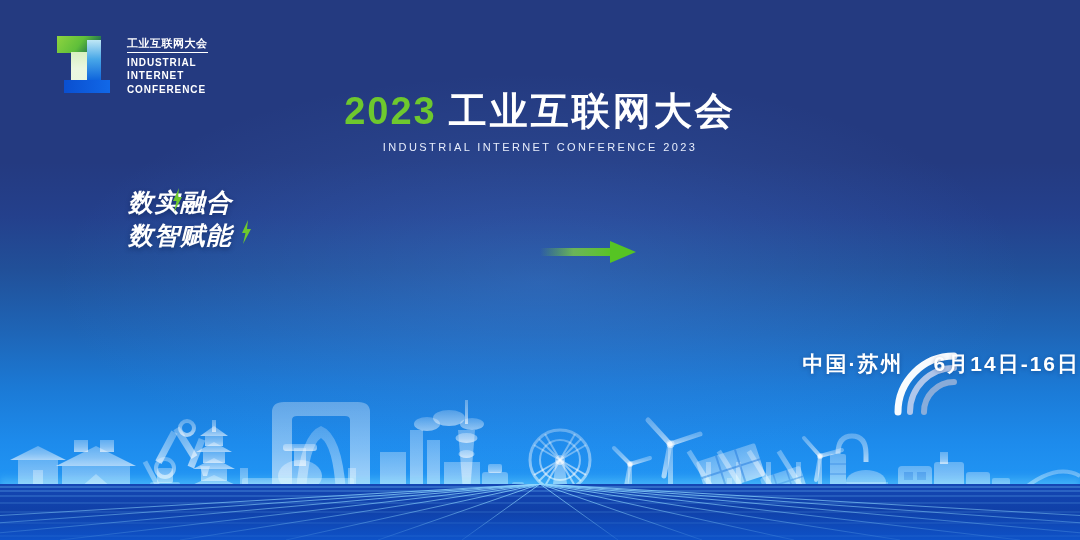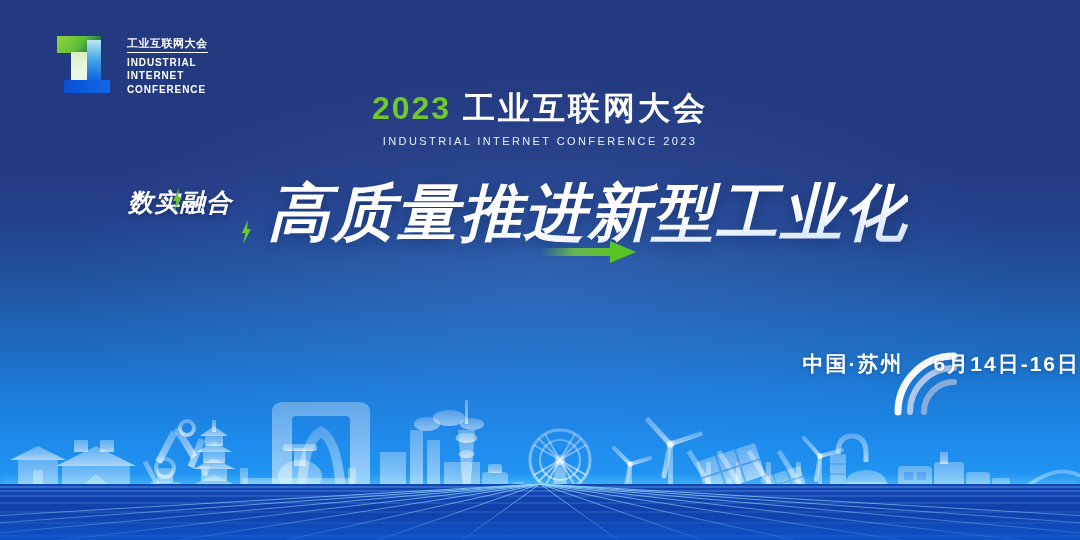--- a/index.html
+++ b/index.html
@@ -26,21 +26,21 @@
   .logo-mark { width:62px; height:66px; flex:0 0 auto; }
   .logo-text { padding-top:3px; }
   .logo-cn {
     font-size:11px; font-weight:bold; color:#ffffff; letter-spacing:.5px;
     border-bottom:1.5px solid #ffffff; padding-bottom:2px; display:inline-block; line-height:1.2;
   }
   .logo-en { font-size:10px; font-weight:bold; color:#ffffff; letter-spacing:.9px; line-height:1.32; margin-top:3px; }
 
   
   .title-block { position:absolute; left:0; right:0; top:92px; text-align:center; }
-  .title-main { font-size:32px; font-weight:bold; letter-spacing:1px; line-height:1; white-space:nowrap; }
+  .title-main { font-size:38px; font-weight:bold; letter-spacing:1px; line-height:1; white-space:nowrap; }
   .title-year { color:#6ec82e; letter-spacing:2px; }
   .title-cn { color:#ffffff; margin-left:12px; letter-spacing:3px; }
   .title-sub {
     margin-top:11px; font-size:11px; font-weight:normal; color:#e8eefc;
     letter-spacing:2.4px; white-space:nowrap;
   }
 
   
   .headline { position:absolute; left:0; right:0; top:178px; height:110px; }
   .headline-inner { position:relative; width:880px; height:110px; }
@@ -143,29 +143,29 @@
       <span class="title-year">2023</span><span class="title-cn">工业互联网大会</span>
     </div>
     <div class="title-sub">INDUSTRIAL INTERNET CONFERENCE 2023</div>
   </div>
 
   <div class="headline">
     <div class="headline-inner">
 
       <div class="slogan-left">
         <div>数实融合</div>
+        <div>数智赋能</div>
         <svg class="bolt" style="left:44px; top:2px;" viewBox="0 0 11 24">
           <polygon points="7,0 1,13 4.5,13 2,24 10,9 6,9" fill="#6ec82e"></polygon>
         </svg>
         <svg class="bolt" style="left:113px; top:34px;" viewBox="0 0 11 24">
           <polygon points="7,0 1,13 4.5,13 2,24 10,9 6,9" fill="#6ec82e"></polygon>
         </svg>
       </div>
 
-      <div class="headline-big">高质量推进新型工业化</div>
 
       <svg class="arrow-accent" viewBox="0 0 96 24">
         <defs>
           <linearGradient id="arrG" x1="0" y1="0" x2="1" y2="0">
             <stop offset="0%" stop-color="#6ec82e" stop-opacity="0"></stop>
             <stop offset="45%" stop-color="#7fd23f" stop-opacity=".75"></stop>
             <stop offset="100%" stop-color="#56c423" stop-opacity="1"></stop>
           </linearGradient>
         </defs>
         <rect x="0" y="8" width="74" height="8" fill="url(#arrG)"></rect>

